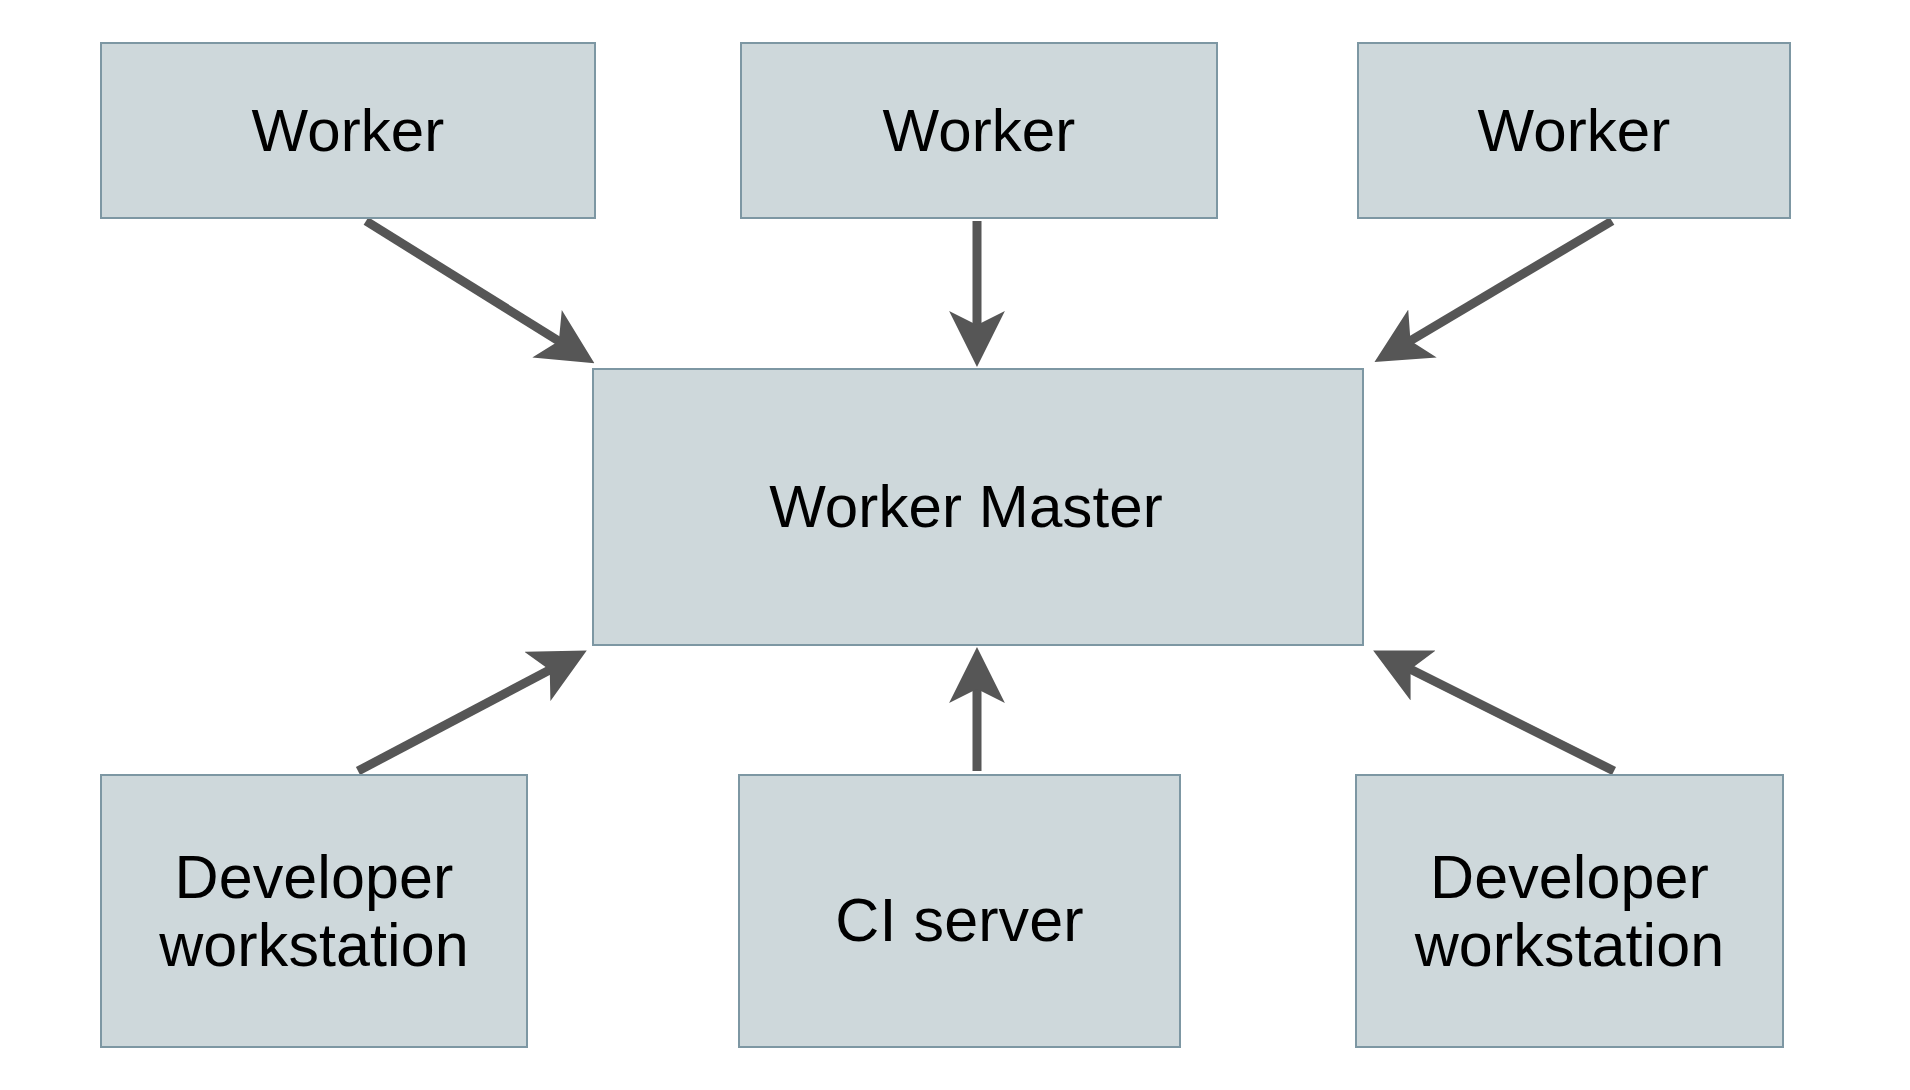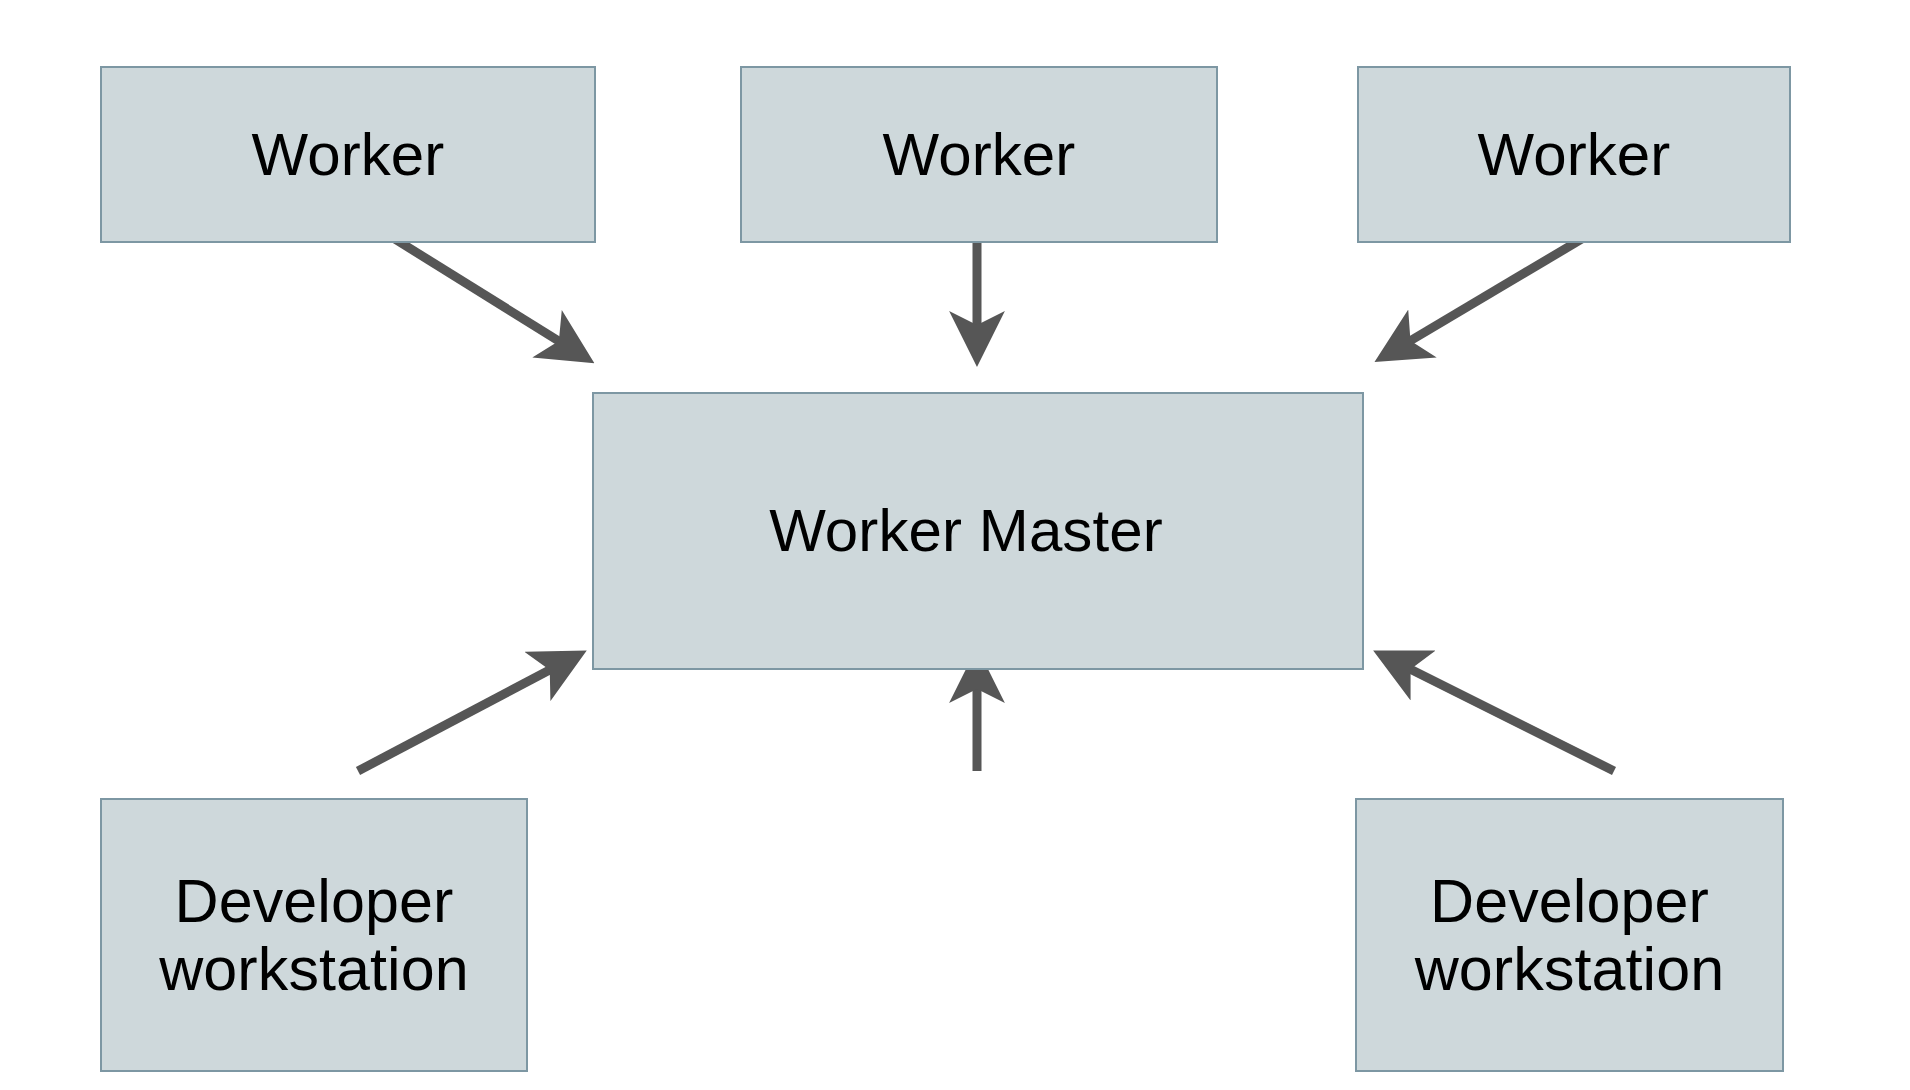--- a/index.html
+++ b/index.html
@@ -33,21 +33,20 @@
     border: 2px solid #7d97a3;
     display: flex;
     align-items: center;
     justify-content: center;
     text-align: center;
     color: #000000;
     line-height: 1.12;
     white-space: pre-line;
     letter-spacing: 0.1px;
     z-index: 2;
-    margin-top: 24px;
   }
   .node-label {
     display: block;
     padding: 0 6px;
   }
 
   
   #node-worker-1 { left: 100px; top: 42px;  width: 496px; height: 177px; font-size: 60px; }
   #node-worker-2 { left: 740px; top: 42px;  width: 478px; height: 177px; font-size: 60px; }
   #node-worker-3 { left: 1357px; top: 42px; width: 434px; height: 177px; font-size: 60px; }
@@ -112,19 +111,22 @@
 
   <div class="node" id="node-build-master">
     <span class="node-label">Worker Master</span>
   </div>
 
   <div class="node" id="node-dev-workstation-left">
     <span class="node-label">Developer
 workstation</span>
   </div>
 
+  <div class="node" id="node-ci-server">
+    <span class="node-label">CI server</span>
+  </div>
 
   <div class="node" id="node-dev-workstation-right">
     <span class="node-label">Developer
 workstation</span>
   </div>
 
 </div>
 
 </body></html>

